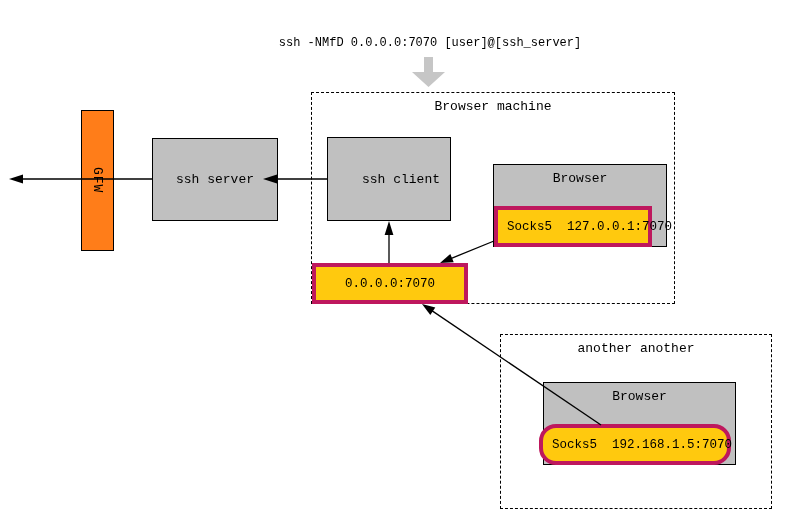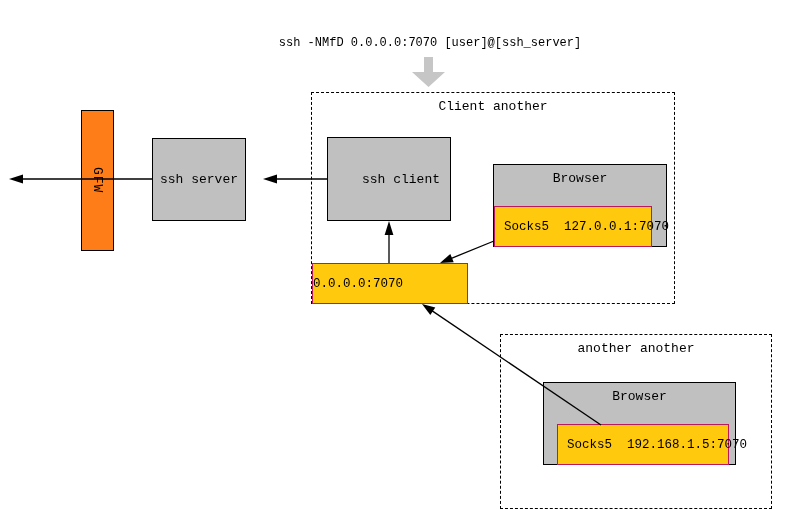--- a/index.html
+++ b/index.html
@@ -21,21 +21,21 @@
     overflow: hidden;
     margin-top: 16px;
   }
   .solid-box {
     position: absolute;
     border: 1px solid #000;
     background: var(--box-gray);
   }
   .yellow-box {
     position: absolute;
-    border: 1px solid #be185d;
+    border: 4px solid #be185d;
     background: var(--highlight-yellow);
     display: flex;
     align-items: center;
   }
   .dashed-box {
     position: absolute;
     border: 1px dashed #000;
     background: transparent;
   }
   .center-label {
@@ -46,21 +46,21 @@
   }
   .top-label {
     position: absolute;
     left: 0; right: 0; top: 6px;
     text-align: center;
     font-size: 13px;
     white-space: pre;
   }
   .box-label { font-size: 13px; white-space: pre; }
   .socks-label { font-size: 12.5px; white-space: pre; padding-left: 9px; }
-  .centered-yellow { justify-content: flex-start; }
+  .centered-yellow { justify-content: center; }
   .centered-yellow .socks-label { padding-left: 0; }
   #command-text {
     position: absolute;
     top: 20px;
     left: 430px;
     transform: translateX(-50%);
     font-size: 12px;
     white-space: pre;
   }
   #gfw-box {
@@ -88,26 +88,26 @@
 <body>
 
 <div id="canvas">
 
   <div id="command-text">ssh -NMfD 0.0.0.0:7070 [user]@[ssh_server]</div>
 
   <div id="gfw-box">
     <span class="vertical-text">GFW</span>
   </div>
 
-  <div class="solid-box center-label" style="left:152px; top:122px; width:94px; height:83px;">
+  <div class="solid-box center-label" style="left:152px; top:122px; width:126px; height:83px;">
     <span class="box-label">ssh server</span>
   </div>
 
   <div class="dashed-box" style="left:311px; top:76px; width:364px; height:212px;">
-    <div class="top-label">Client another</div>
+    <div class="top-label">Browser machine</div>
   </div>
 
   <div class="solid-box center-label" style="left:327px; top:121px; width:124px; height:84px;padding-left:24px;">
     <span class="box-label">ssh client</span>
   </div>
 
   <div class="solid-box" style="left:493px; top:148px; width:174px; height:83px;">
     <div class="top-label">Browser</div>
   </div>
 
@@ -121,21 +121,21 @@
 
 
   <div class="dashed-box" style="left:500px; top:318px; width:272px; height:175px;">
     <div class="top-label">another another</div>
   </div>
 
   <div class="solid-box" style="left:543px; top:366px; width:193px; height:83px;">
     <div class="top-label">Browser</div>
   </div>
 
-  <div class="yellow-box" style="left:557px; top:408px; width:172px; height:41px;">
+  <div class="yellow-box" style="left:539px; top:408px; width:192px; height:41px;border-radius:17px;">
     <span class="socks-label">Socks5  192.168.1.5:7070</span>
   </div>
 
   <svg class="overlay" viewBox="0 0 787 509">
 
     <polygon points="424,41 433,41 433,56 445,56 428.5,71 412,56 424,56" fill="var(--arrow-gray)"></polygon>
 
     <g>
       <line x1="152" y1="163" x2="20" y2="163" stroke="var(--line-black)" stroke-width="1.3"></line>
       <polygon points="9,163 23,158.6 23,167.4" fill="var(--line-black)"></polygon>

